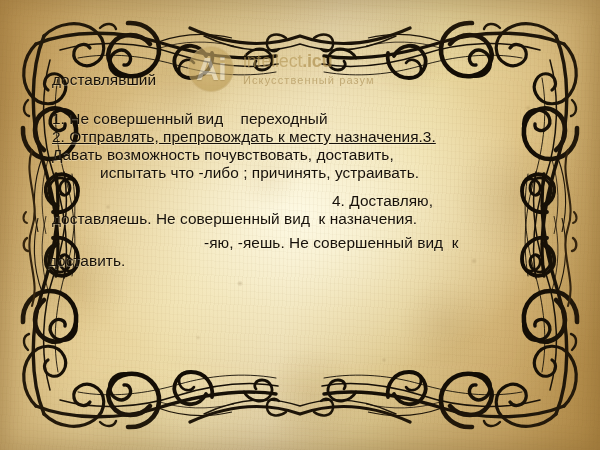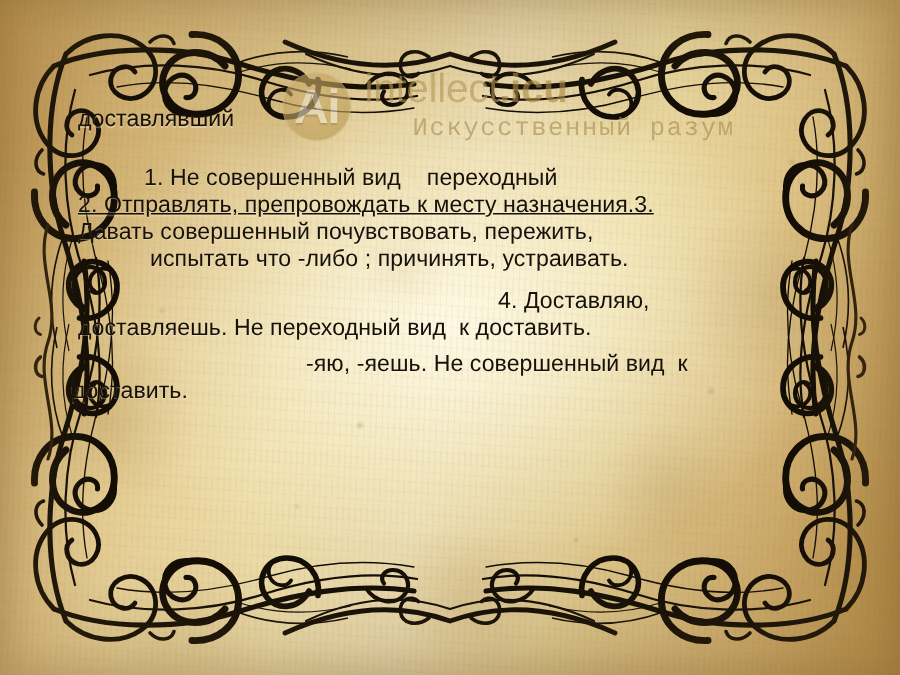--- a/index.html
+++ b/index.html
@@ -68,26 +68,26 @@
     box-shadow:0 0 0 1px rgba(255,255,255,0.18) inset;
   }
   #wm-badge span{
     font-family:"Liberation Sans", sans-serif;
     font-size:32px;font-weight:700;color:#efe6cc;letter-spacing:-1px;line-height:1;
     text-shadow:0 1px 1px rgba(120,90,40,.5);
   }
   #wm-text{display:flex;flex-direction:column;line-height:1;}
   #wm-title{
     font-family:"Liberation Sans", sans-serif;
-    font-size:27px;color:#b79a58;letter-spacing:-0.2px;
+    font-size:18px;color:#b79a58;letter-spacing:-0.2px;
   }
   #wm-title b{font-weight:700;color:#ab8c48;}
   #wm-sub{
-    font-family:Liberation Mono, monospace;
-    font-size:17px;color:#a98d52;letter-spacing:1.1px;margin-top:5px;margin-left:32px;
+    font-family:Liberation Sans, sans-serif;
+    font-size:11px;color:#a98d52;letter-spacing:1.1px;margin-top:5px;
   }
 
   
   #content{
     position:absolute;left:0;top:0;width:504px;height:450px;
     color:#1b1208;
   }
   .tline{
     position:absolute;
     font-family:"Liberation Sans", sans-serif;
@@ -200,25 +200,25 @@
     </div>
     <div id="wm-text">
       <div id="wm-title"><span>intellect</span><b>.icu</b></div>
       <div id="wm-sub">Искусственный  разум</div>
     </div>
   </div>
 
   <div id="content">
     <div class="tline" style="left:52px;top:71px;">доставлявший</div>
 
-    <div class="tline" style="left:52px;top:110px;margin-left:44px;">1. Не совершенный вид    переходный</div>
+    <div class="tline" style="left:52px;top:110px;">1. Не совершенный вид    переходный</div>
     <div class="tline" style="left:52px;top:128px;text-decoration:underline;">2. Отправлять, препровождать к месту назначения.3.</div>
-    <div class="tline" style="left:52px;top:146px;">Давать совершенный почувствовать, пережить,</div>
+    <div class="tline" style="left:52px;top:146px;">Давать возможность почувствовать, доставить,</div>
     <div class="tline" style="left:52px;top:164px;padding-left:48px;">испытать что -либо ; причинять, устраивать.</div>
 
     <div class="tline" style="left:332px;top:192px;">4. Доставляю,</div>
-    <div class="tline" style="left:52px;top:210px;">доставляешь. Не переходный вид  к доставить.</div>
+    <div class="tline" style="left:52px;top:210px;">доставляешь. Не совершенный вид  к назначения.</div>
     <div class="tline" style="left:204px;top:234px;">-яю, -яешь. Не совершенный вид  к</div>
     <div class="tline" style="left:48px;top:252px;">доставить.</div>
   </div>
 
   <div id="vignette"></div>
 </div>
 
 </body></html>

